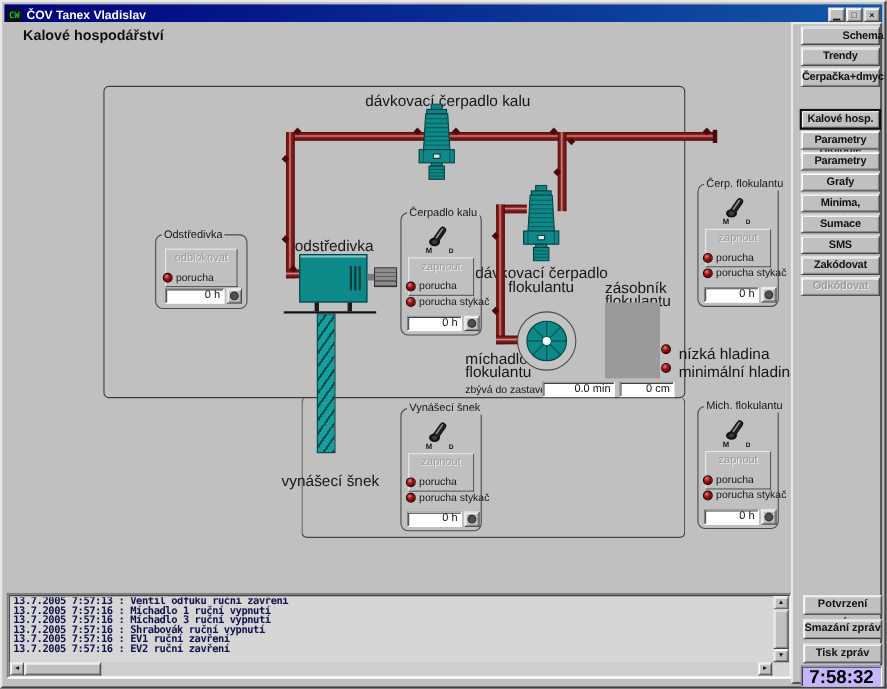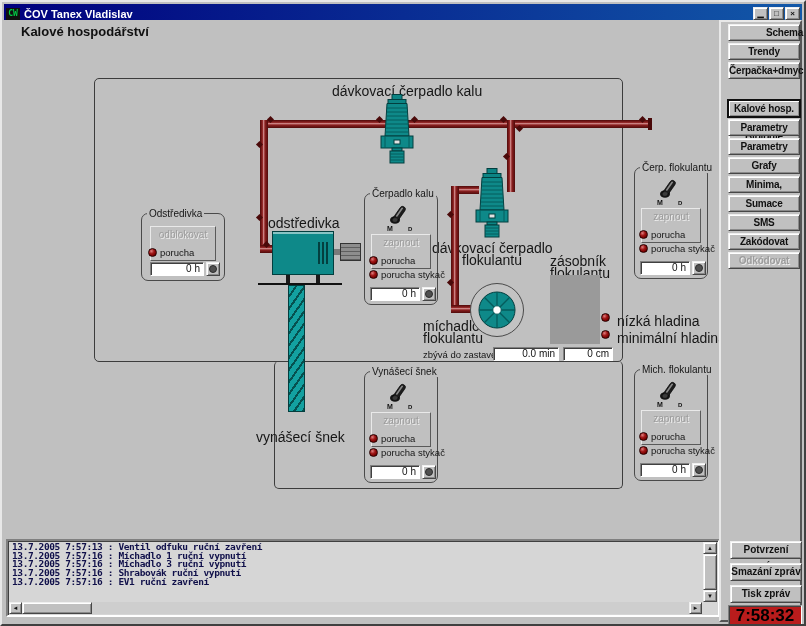--- a/index.html
+++ b/index.html
@@ -24,21 +24,21 @@
   .heading{position:absolute;left:19px;top:22px;font-size:13px;font-weight:bold;color:#101010;}
   
   .sidebar{position:absolute;left:717px;top:18px;right:2px;bottom:2px;background:#c0c0c0;
     border:2px solid;border-color:#e8e8e8 #555 #555 #e8e8e8;}
   .navbtn{position:absolute;left:7px;width:72px;height:17px;font:bold 10px "Liberation Sans",sans-serif;
     letter-spacing:-0.2px;text-align:center;line-height:15px;color:#111;}
   .navbtn.active{outline:2px solid #101010;outline-offset:-1px;}
   .navbtn.disabled,.disbtn{color:#9c9c9c;text-shadow:1px 1px 0 #ededed;}
   .msgbtn{position:absolute;left:9px;width:72px;height:18px;font:bold 10px "Liberation Sans",sans-serif;
     text-align:center;line-height:16px;color:#111;}
-  .clock{position:absolute;left:7px;width:74px;height:20px;background:#b91c1c;
+  .clock{position:absolute;left:7px;width:74px;height:20px;background:#c4b5fd;
     border:1px solid;border-color:#808080 #fff #fff #808080;box-shadow:inset 1px 1px 0 #404040;
     font:bold 17px "Liberation Sans",sans-serif;text-align:center;line-height:19px;color:#000;}
   
   .obox{position:absolute;border:1px solid #3c3c3c;border-radius:5px;}
   
   .ph{position:absolute;height:8px;z-index:1;
     background:linear-gradient(180deg,#4f0b0b,#8c2020 30%,#d08a8a 45%,#8c2020 62%,#4f0b0b);}
   .pv{position:absolute;width:8px;z-index:1;
     background:linear-gradient(90deg,#4f0b0b,#8c2020 30%,#d08a8a 45%,#8c2020 62%,#4f0b0b);}
   .pmark{position:absolute;width:5px;height:5px;background:#4a0909;transform:rotate(45deg);z-index:2;}
@@ -295,20 +295,21 @@
       </div>
   </div>
 
   <div class="logbox">
     <div class="logtext">
       <div>13.7.2005 7:57:13 : Ventil odfuku ruční zavření</div>
       <div>13.7.2005 7:57:16 : Míchadlo 1 ruční vypnutí</div>
       <div>13.7.2005 7:57:16 : Míchadlo 3 ruční vypnutí</div>
       <div>13.7.2005 7:57:16 : Shrabovák ruční vypnutí</div>
       <div>13.7.2005 7:57:16 : EV1 ruční zavření</div>
+      <div>13.7.2005 7:57:16 : EV2 ruční zavření</div>
     </div>
     <div class="vsb">
       <div class="sbtn" style="position:absolute;top:0;left:0;right:0;height:12px;">▲</div>
       <div class="r3" style="position:absolute;top:12px;bottom:12px;left:0;right:0;"></div>
       <div class="sbtn" style="position:absolute;bottom:0;left:0;right:0;height:12px;">▼</div>
     </div>
     <div class="hsb">
       <div class="sbtn" style="position:absolute;left:0;top:0;bottom:0;width:13px;">◄</div>
       <div class="r3" style="position:absolute;left:13px;width:70px;top:0;bottom:0;"></div>
       <div class="sbtn" style="position:absolute;right:0;top:0;bottom:0;width:13px;">►</div>

